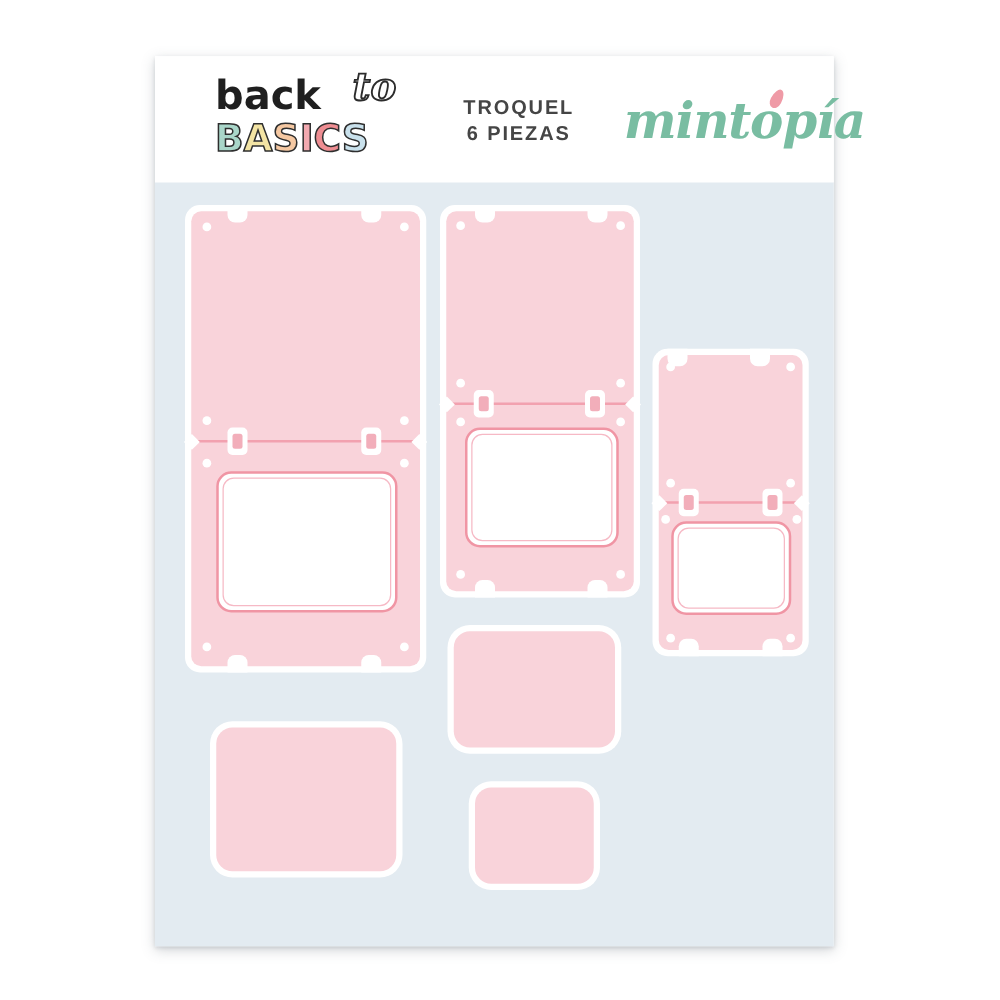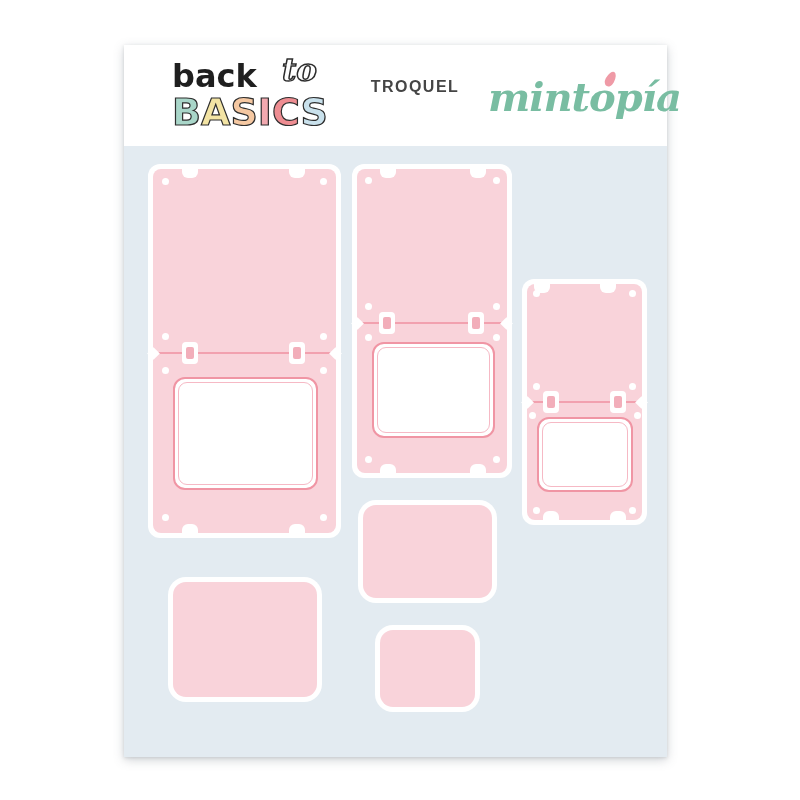--- a/index.html
+++ b/index.html
@@ -23,30 +23,30 @@
   .header{position:absolute;left:0;top:0;width:543px;height:101px;background:#fff;}
 
   
   .logo-btb{position:absolute;left:48px;top:12px;width:170px;height:82px;}
   .word-back{position:absolute;left:0;top:0;font-family:"DejaVu Sans",sans-serif;
     font-weight:800;font-size:32px;line-height:38px;letter-spacing:0px;color:var(--black);}
   .word-to{position:absolute;left:110px;top:-4px;font-family:"DejaVu Serif",serif;
     font-style:italic;font-weight:700;font-size:31px;line-height:34px;color:#ffffff;
     -webkit-text-stroke:1.5px #2c2c2c;}
   .word-basics{position:absolute;left:0;top:37px;font-family:"DejaVu Sans",sans-serif;
-    font-weight:800;font-size:38px;line-height:36px;letter-spacing:0px;
+    font-weight:800;font-size:30px;line-height:36px;letter-spacing:0px;
     -webkit-text-stroke:1.2px #2e2e2e;white-space:nowrap;}
 
   
   .title{position:absolute;left:216px;top:32px;width:150px;text-align:center;color:var(--ink);}
   .title .l1{font-size:16px;font-weight:600;letter-spacing:1.5px;line-height:19px;}
   .title .l2{font-size:16px;font-weight:600;letter-spacing:1.5px;line-height:19px;margin-top:2px;}
 
   
-  .brand{position:absolute;left:364px;top:24px;width:170px;height:60px;}
+  .brand{position:absolute;left:375px;top:24px;width:170px;height:60px;}
   .brand .brand-word{font-family:"DejaVu Serif",serif;font-style:italic;font-weight:700;
     font-size:40px;line-height:56px;color:var(--mint);letter-spacing:-1px;}
   .petal{position:absolute;left:118px;top:2px;width:9px;height:16px;background:#ef9aa6;
     border-radius:50% 50% 50% 50%/60% 60% 40% 40%;transform:rotate(28deg);}
 
   
   .mat{position:absolute;left:0;top:101px;width:543px;height:611px;background:var(--mat);}
 
   .piece{position:absolute;background:#fff;border-radius:12px;}
   .piece .pink{position:absolute;inset:5px;background:var(--pink);border-radius:8px;}
@@ -81,20 +81,21 @@
       <div class="logo-btb">
         <div class="word-back">back</div>
         <div class="word-to">to</div>
         <div class="word-basics">
           <span style="color:#a9d6c9">B</span><span style="color:#f3e4a4">A</span><span style="color:#f5c8a2">S</span><span style="color:#f2a9b0">I</span><span style="color:#ee8d92">C</span><span style="color:#c9e1ec">S</span>
         </div>
       </div>
 
       <div class="title">
         <div class="l1">TROQUEL</div>
+        <div class="l2">6 PIEZAS</div>
       </div>
 
       <div class="brand">
         <span class="brand-word">mintopía</span>
         <span class="petal"></span>
       </div>
     </div>
 
     <div class="mat">
 

